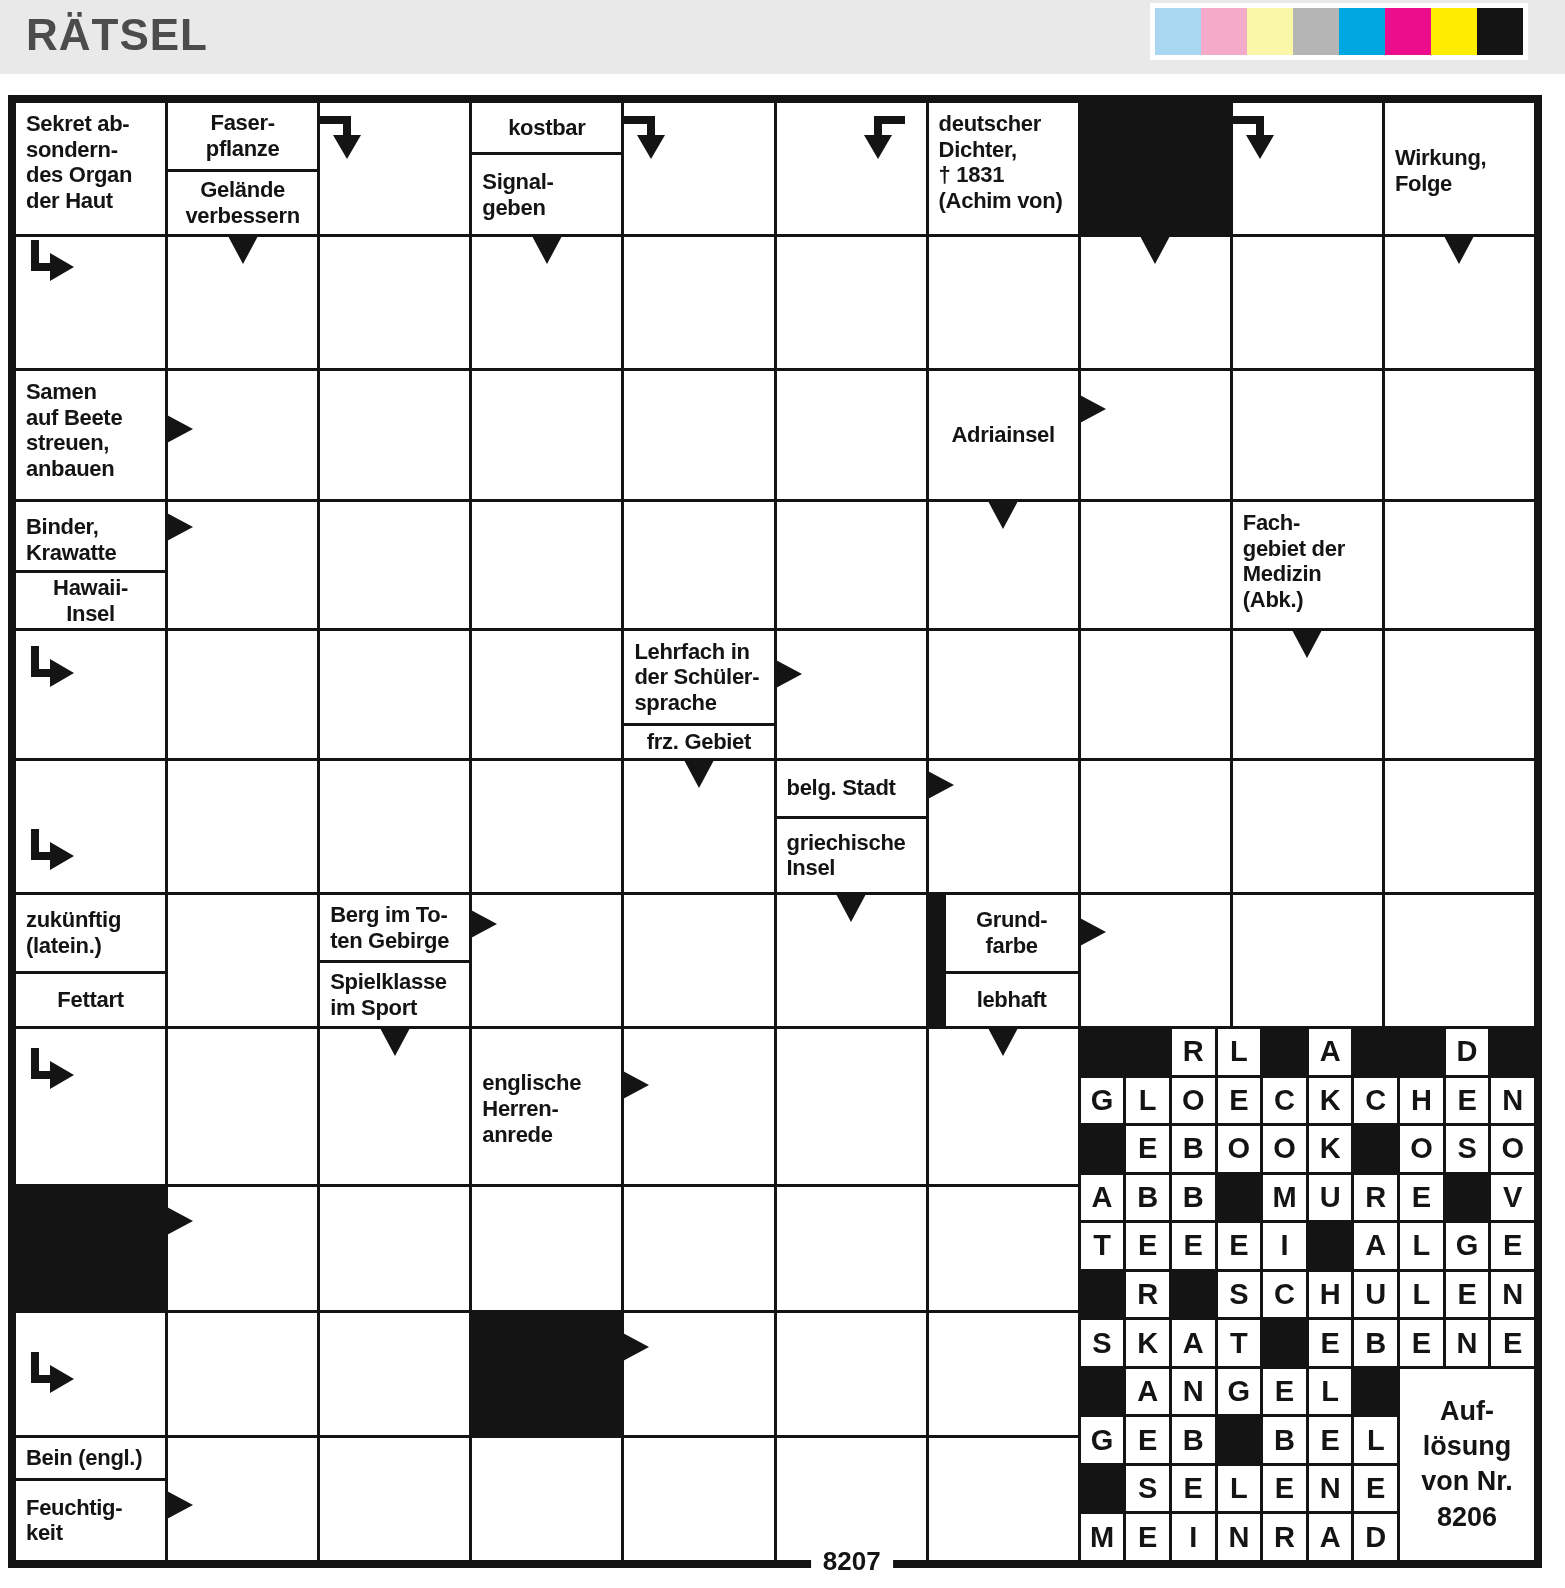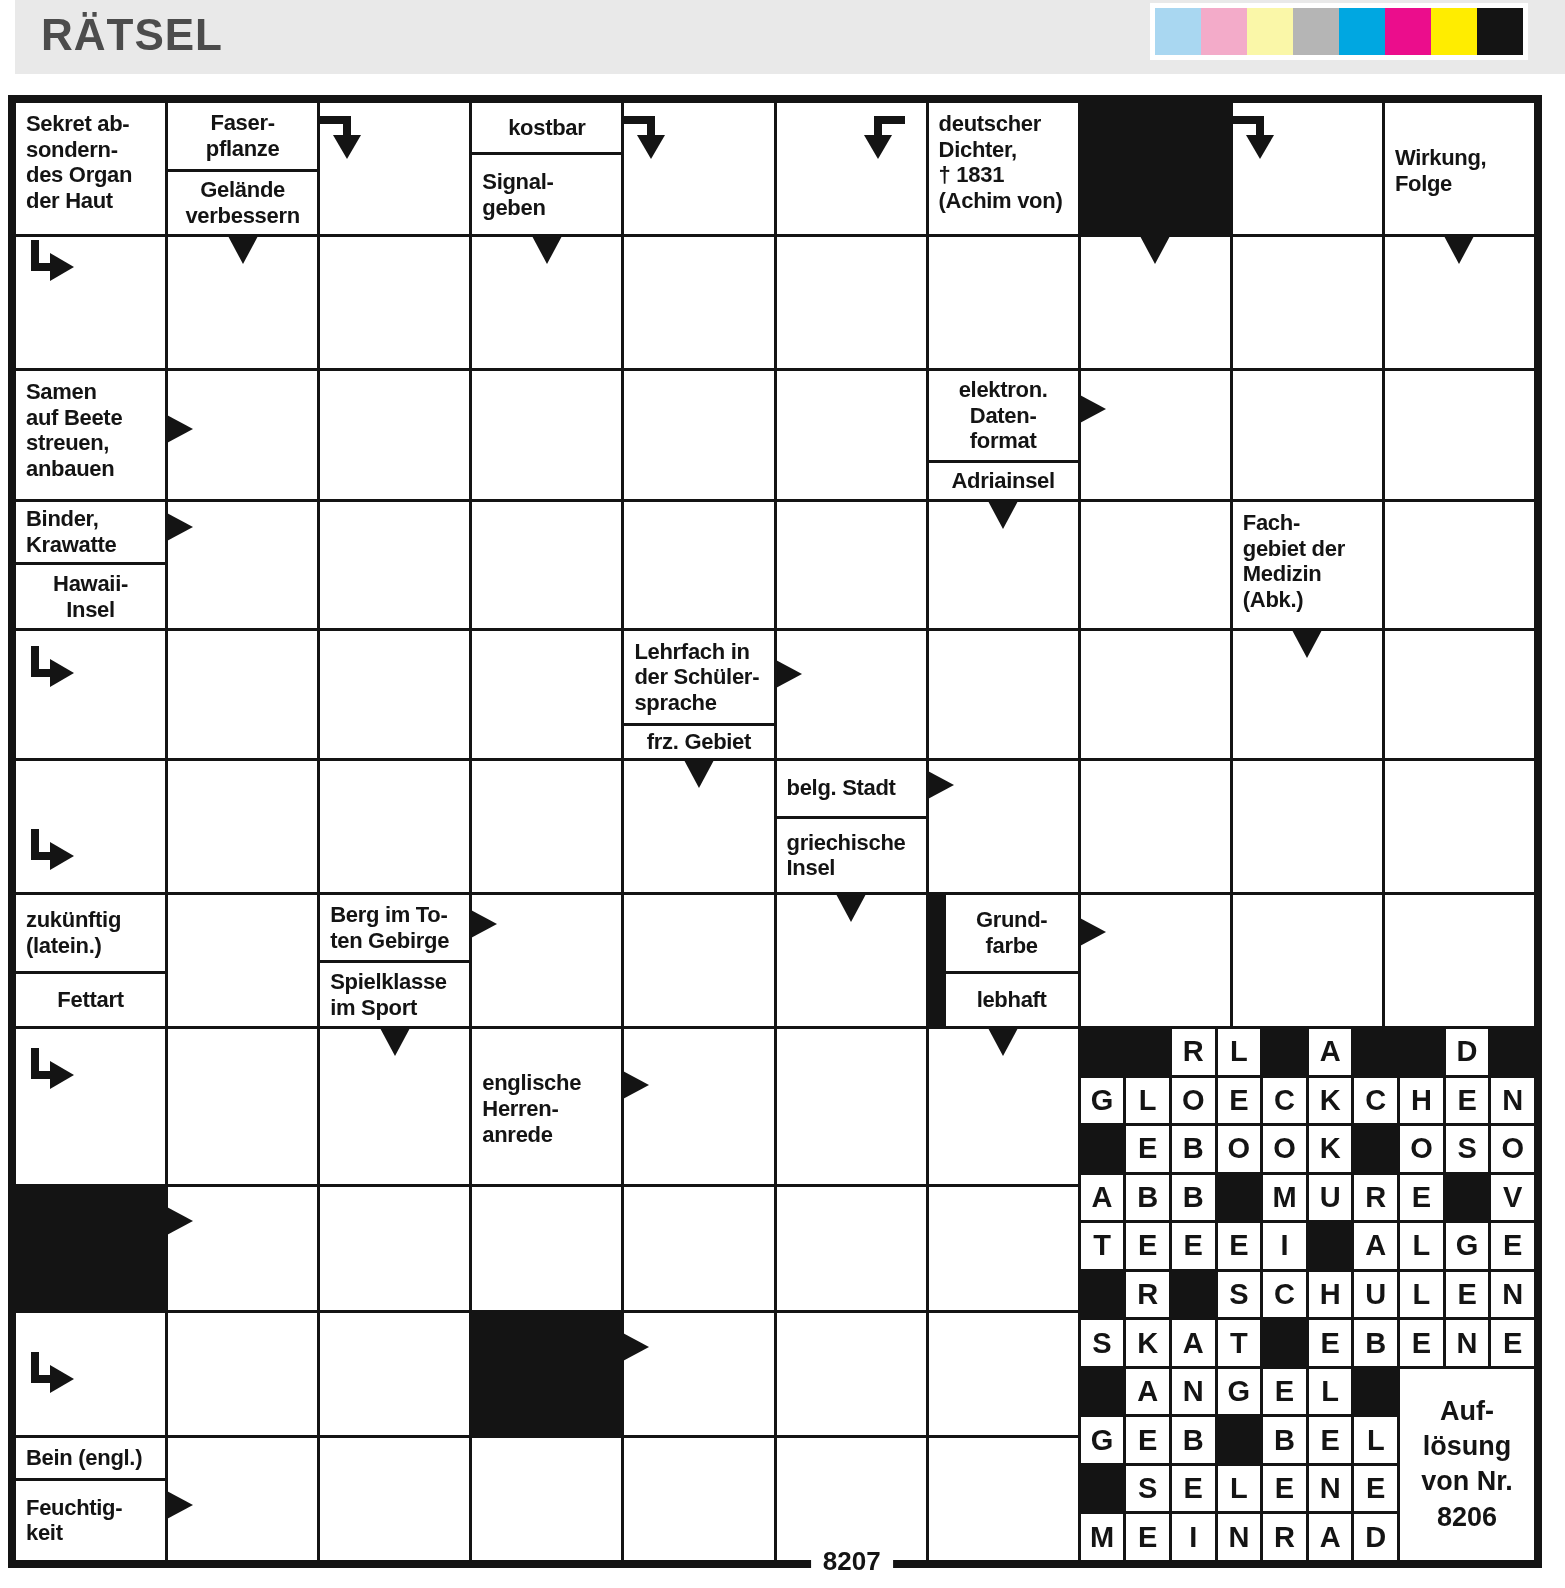--- a/index.html
+++ b/index.html
@@ -1,17 +1,17 @@
 <!DOCTYPE html>
 <html><head>
 <meta charset="utf-8">
 <style>
   *{box-sizing:border-box;margin:0;padding:0;}
   body{width:1565px;background:#fff;font-family:"Liberation Sans",sans-serif;color:#141414;}
-  .topbar{height:74px;background:#e9e9e9;position:relative;margin-left:15px;}
+  .topbar{height:74px;background:#e9e9e9;position:relative;}
   .title{position:absolute;left:26px;top:10px;font-size:44px;font-weight:bold;color:#4c4c4c;letter-spacing:1px;}
   .colorbars{position:absolute;right:37px;top:3px;background:#fff;padding:5px;display:flex;}
   .bar{width:46px;height:47px;}
   .puzzle-wrap{position:relative;margin:21px 0 20px 8px;width:1534px;}
   #crossword{display:grid;grid-template-columns:repeat(10,1fr);gap:3px;background:#141414;border:8px solid #141414;width:1534px;}
   .cell{background:#fff;position:relative;}
   .clue{height:100%;display:flex;flex-direction:column;justify-content:flex-start;padding:8px 4px 3px 10px;font-size:22px;font-weight:bold;line-height:1.17;letter-spacing:-0.3px;}
   .clue.vcenter{justify-content:center;}
   .split{height:100%;display:flex;flex-direction:column;}
   .sec{display:flex;flex-direction:column;justify-content:center;padding:2px 4px 2px 10px;font-size:22px;font-weight:bold;line-height:1.17;letter-spacing:-0.3px;overflow:hidden;}
@@ -157,40 +157,35 @@
         <div class="arrow" style="left: -3px; top: calc(45% - 15px);"><svg width="30" height="30" viewBox="0 0 30 30">
             <polygon points="0,0 0,30 28,15" fill="#141414"></polygon>
           </svg></div>
       </div>
       <div class="cell" style="grid-area: 3 / 3;"></div>
       <div class="cell" style="grid-area: 3 / 4;"></div>
       <div class="cell" style="grid-area: 3 / 5;"></div>
       <div class="cell" style="grid-area: 3 / 6;"></div>
       <div class="cell" style="grid-area: 3 / 7;">
         <div class="split">
-          <div class="sec top acenter" style="flex: 0 0 72%;">
-            <div class="line">elektron.</div>
-            <div class="line">Daten-</div>
-            <div class="line">format</div>
-          </div>
           <div class="sec acenter" style="flex: 1 1 0%;">
             <div class="line">Adriainsel</div>
           </div>
         </div>
       </div>
       <div class="cell" style="grid-area: 3 / 8;">
         <div class="arrow" style="left: -3px; top: calc(30% - 15px);"><svg width="30" height="30" viewBox="0 0 30 30">
             <polygon points="0,0 0,30 28,15" fill="#141414"></polygon>
           </svg></div>
       </div>
       <div class="cell" style="grid-area: 3 / 9;"></div>
       <div class="cell" style="grid-area: 3 / 10;"></div>
       <div class="cell" style="grid-area: 4 / 1;">
         <div class="split">
-          <div class="sec top" style="flex: 0 0 50%;">
+          <div class="sec top" style="flex: 0 0 50%; margin-top: 8px;">
             <div class="line">Binder,</div>
             <div class="line">Krawatte</div>
           </div>
           <div class="sec acenter" style="flex: 1 1 0%;">
             <div class="line">Hawaii-</div>
             <div class="line">Insel</div>
           </div>
         </div>
       </div>
       <div class="cell" style="grid-area: 4 / 2;">

